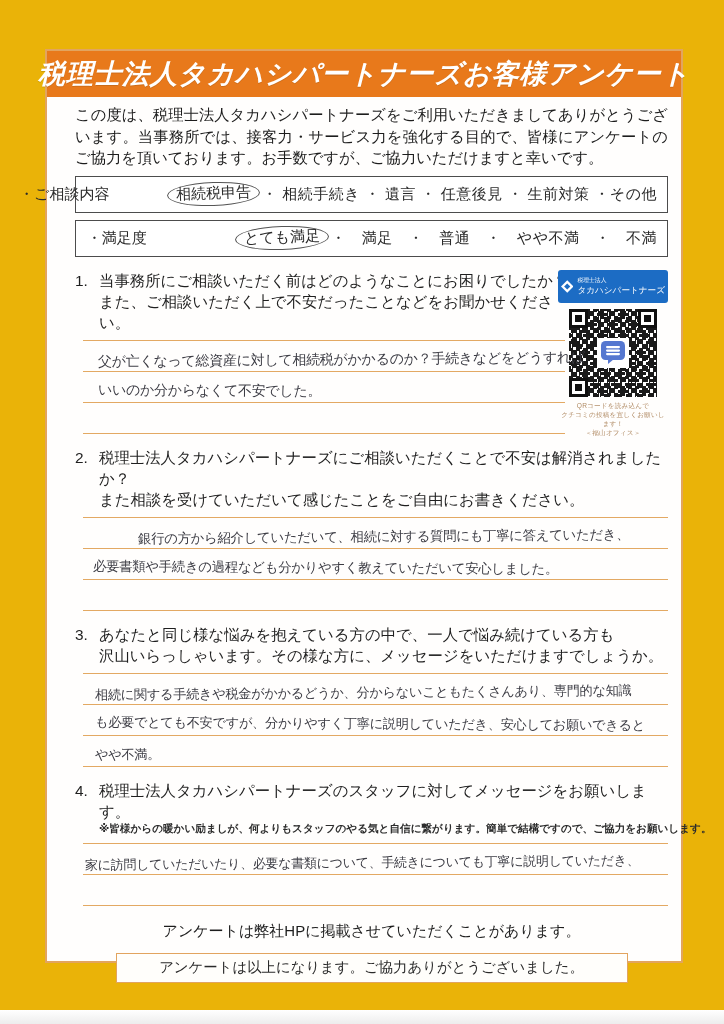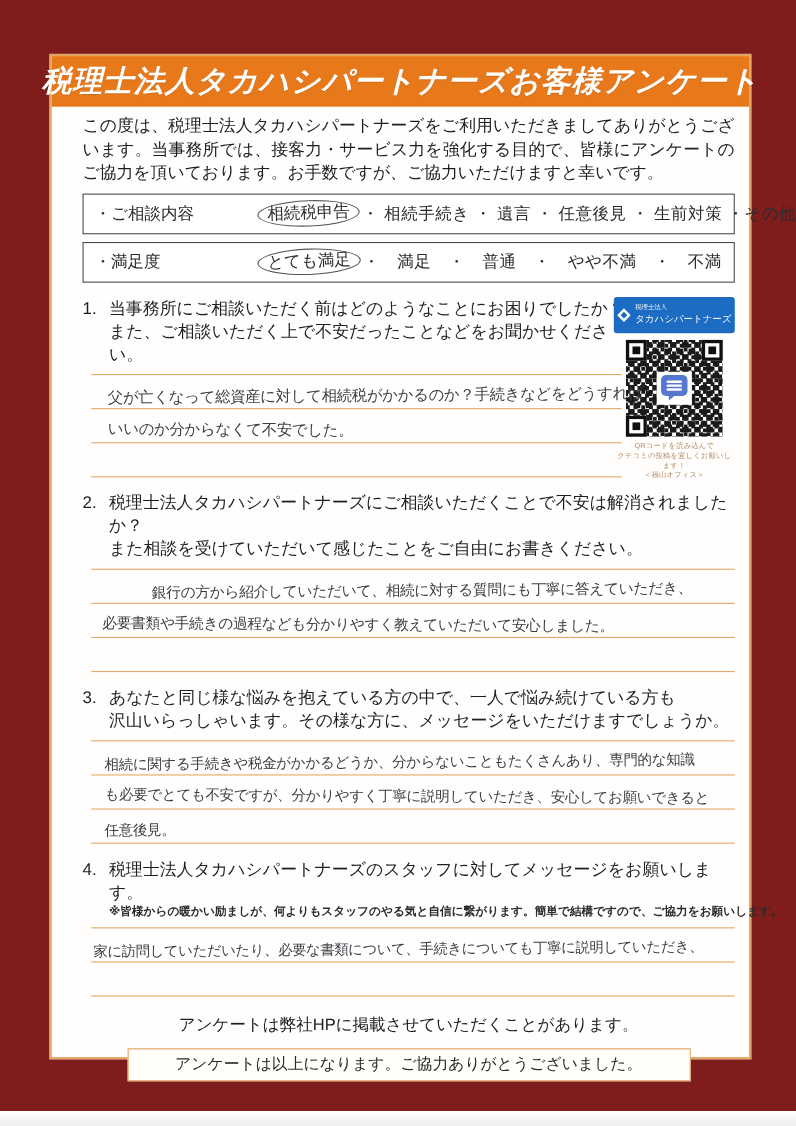--- a/index.html
+++ b/index.html
@@ -1,34 +1,34 @@
 <!DOCTYPE html>
 <html lang="ja"><head>
 <meta charset="utf-8">
 <style>
   * { margin:0; padding:0; box-sizing:border-box; }
   html,body { background:#ffffff; }
   body { font-family:"Liberation Sans","DejaVu Sans",sans-serif; color:#222; }
-  .page { position:relative; width:724px; height:1024px; background:#7f1d1d; overflow:hidden; }
+  .page { position:relative; width:724px; height:1024px; background:#eab308; overflow:hidden; }
   .page::after { content:""; position:absolute; left:0; right:0; bottom:0; height:14px;
                  background:linear-gradient(180deg,#ffffff, #ededed); }
 
   .sheet { position:absolute; left:45px; top:49px; width:638px; height:914px;
            border:2px solid #e2a45f; background:#fffefd; }
 
   .banner { height:46px; background:#e8791b; display:flex; align-items:center; justify-content:center; }
   .banner span { color:#ffffff; font-weight:bold; font-style:italic; font-size:27px; letter-spacing:1px;
                  text-shadow:0 1px 0 rgba(0,0,0,0.12); white-space:nowrap; }
 
   .inner { padding:7px 13px 0 28px; }
 
   .intro { font-size:15.3px; line-height:21.5px; color:#1d1d1d; font-weight:500; text-align:justify; }
 
   .optbox { border:1.4px solid #4c4c4c; background:#fff; margin-top:7px; height:37px;
-            display:flex; align-items:center; padding:0 10px; font-size:15px; color:#2a2a2a; font-weight:500; }
+            display:flex; align-items:center; padding:0 10px; font-size:15px; color:#2a2a2a; font-weight:500;justify-content:flex-end; }
   .optbox .lbl { width:148px; flex:none; }
   .circled { display:inline-block; border:1.5px solid #555; border-radius:50%;
              padding:1px 8px 2px 8px; transform:rotate(-2deg); margin-right:2px; white-space:nowrap; }
   .optbox .rest { white-space:nowrap; letter-spacing:0.5px; }
 
   .qblock { margin-top:13px; position:relative; }
   .q-head { display:flex; font-size:15.4px; line-height:21px; color:#1f1f1f; font-weight:500; }
   .q-num { width:24px; flex:none; }
   .q-note { font-size:10.6px; color:#2c2c2c; font-weight:600; margin:0 0 0 24px; white-space:nowrap; }
 
@@ -177,21 +177,21 @@
         </div>
         <div class="rules">
           <div class="rule-top"></div>
           <div class="row">
             <span class="hw" style="left:12px; font-size:13.2px;">相続に関する手続きや税金がかかるどうか、分からないこともたくさんあり、専門的な知識</span>
           </div>
           <div class="row">
             <span class="hw alt" style="left:12px; font-size:13.2px;">も必要でとても不安ですが、分かりやすく丁寧に説明していただき、安心してお願いできると</span>
           </div>
           <div class="row">
-            <span class="hw" style="left:12px; font-size:13.2px;">任意後見。</span>
+            <span class="hw" style="left:12px; font-size:13.2px;">やや不満。</span>
           </div>
         </div>
       </div>
 
       <div class="qblock">
         <div class="q-head">
           <span class="q-num">4.</span>
           <span>税理士法人タカハシパートナーズのスタッフに対してメッセージをお願いします。</span>
         </div>
         <div class="q-note">※皆様からの暖かい励ましが、何よりもスタッフのやる気と自信に繋がります。簡単で結構ですので、ご協力をお願いします。</div>

